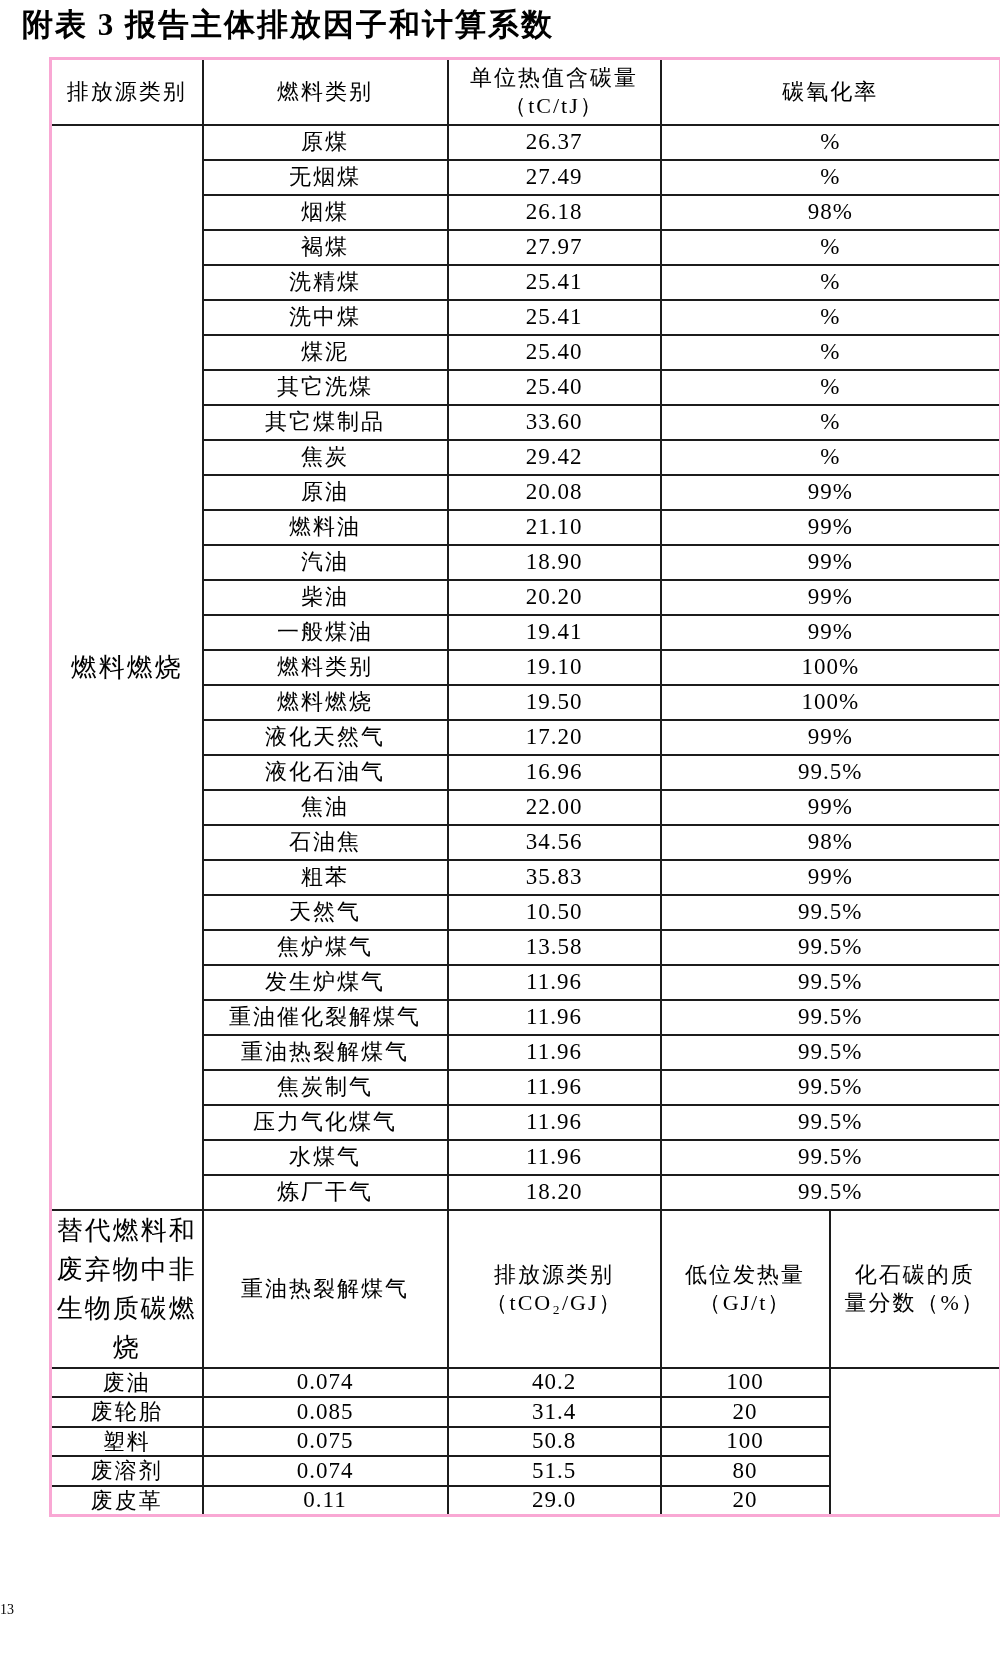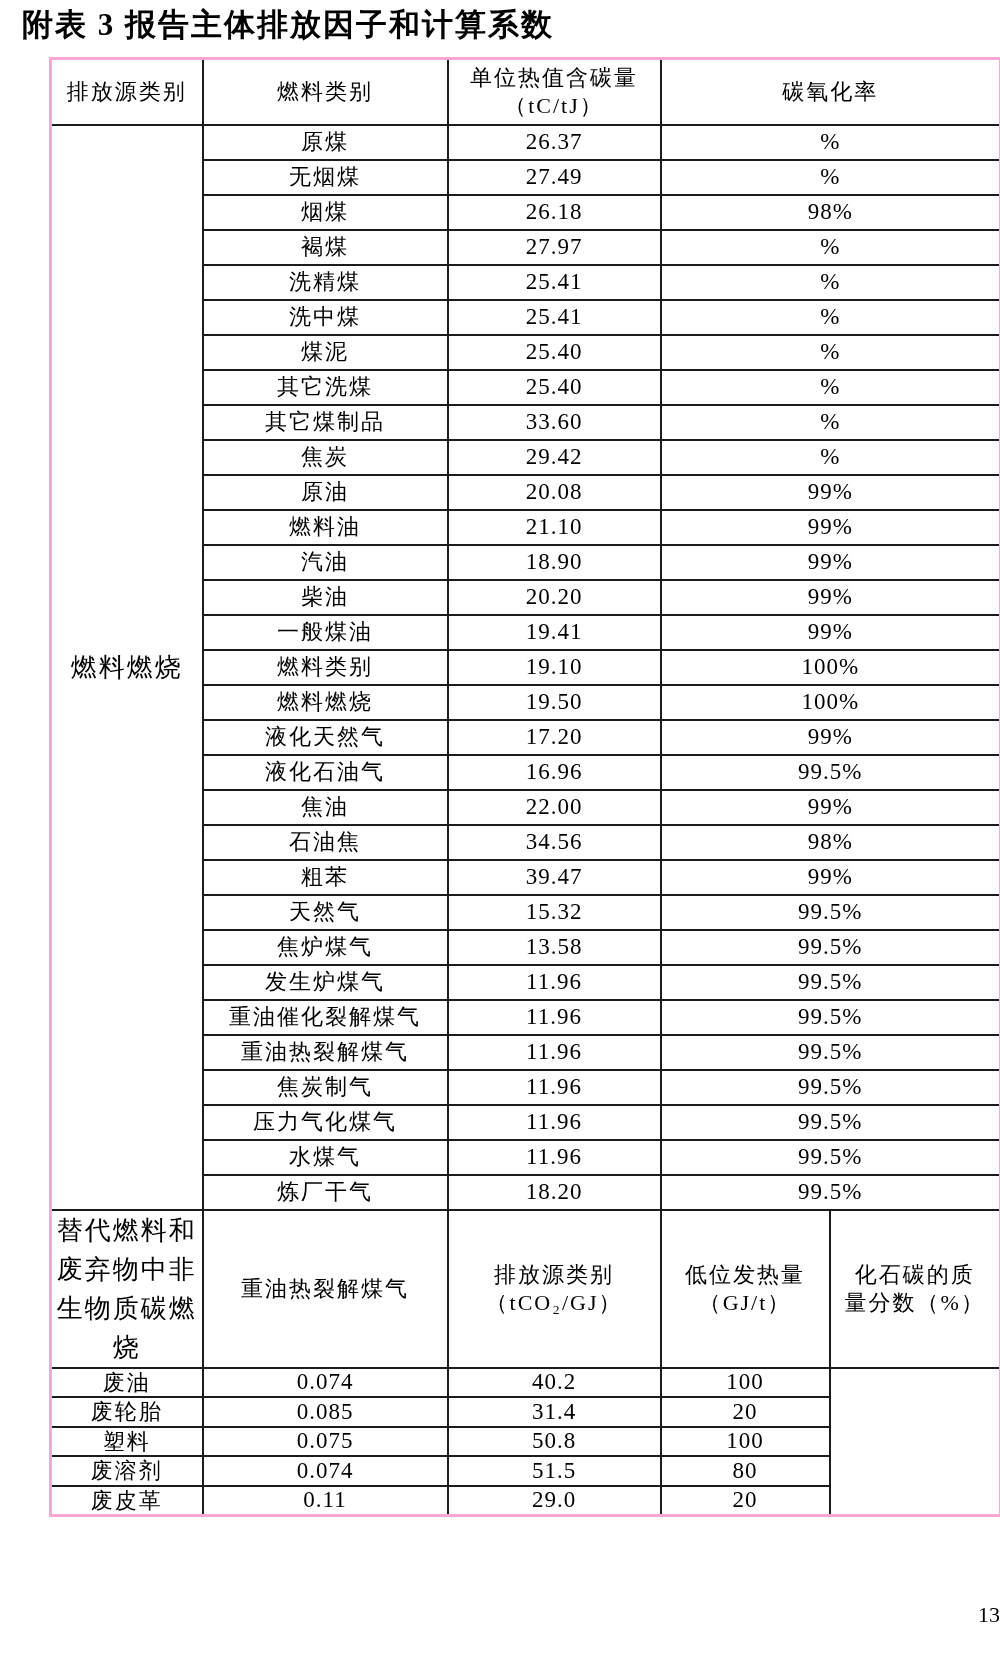--- a/index.html
+++ b/index.html
@@ -59,22 +59,22 @@
   .label-cell {
     font-size: 26px;
     letter-spacing: 2px;
     line-height: 1.5;
   }
   .page-number {
     position: absolute;
     top: 1602px;
     left: 0;
     width: 100%;
-    text-align: right;
-    font-size: 22px;
+    text-align: left;
+    font-size: 14px;
   }
 </style>
 </head>
 <body>
 
 <div class="page">
 
   <div class="doc-title">附表 3 报告主体排放因子和计算系数</div>
 
   <table class="factors">
@@ -200,26 +200,26 @@
           <td class="num">22.00</td>
           <td class="num" colspan="2">99%</td>
         </tr>
         <tr>
           <td class="cjk">石油焦</td>
           <td class="num">34.56</td>
           <td class="num" colspan="2">98%</td>
         </tr>
         <tr>
           <td class="cjk">粗苯</td>
-          <td class="num">39.47</td>
+          <td class="num">35.83</td>
           <td class="num" colspan="2">99%</td>
         </tr>
         <tr>
           <td class="cjk">天然气</td>
-          <td class="num">15.32</td>
+          <td class="num">10.50</td>
           <td class="num" colspan="2">99.5%</td>
         </tr>
         <tr>
           <td class="cjk">焦炉煤气</td>
           <td class="num">13.58</td>
           <td class="num" colspan="2">99.5%</td>
         </tr>
         <tr>
           <td class="cjk">发生炉煤气</td>
           <td class="num">11.96</td>

